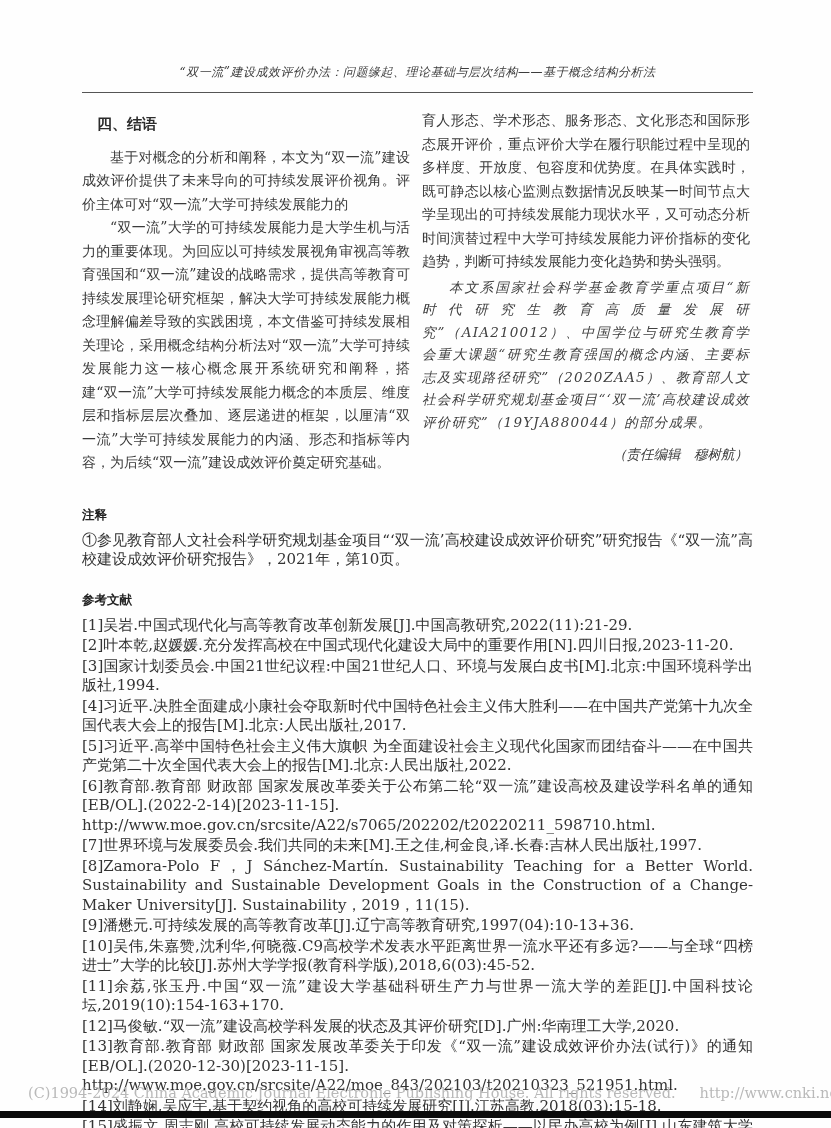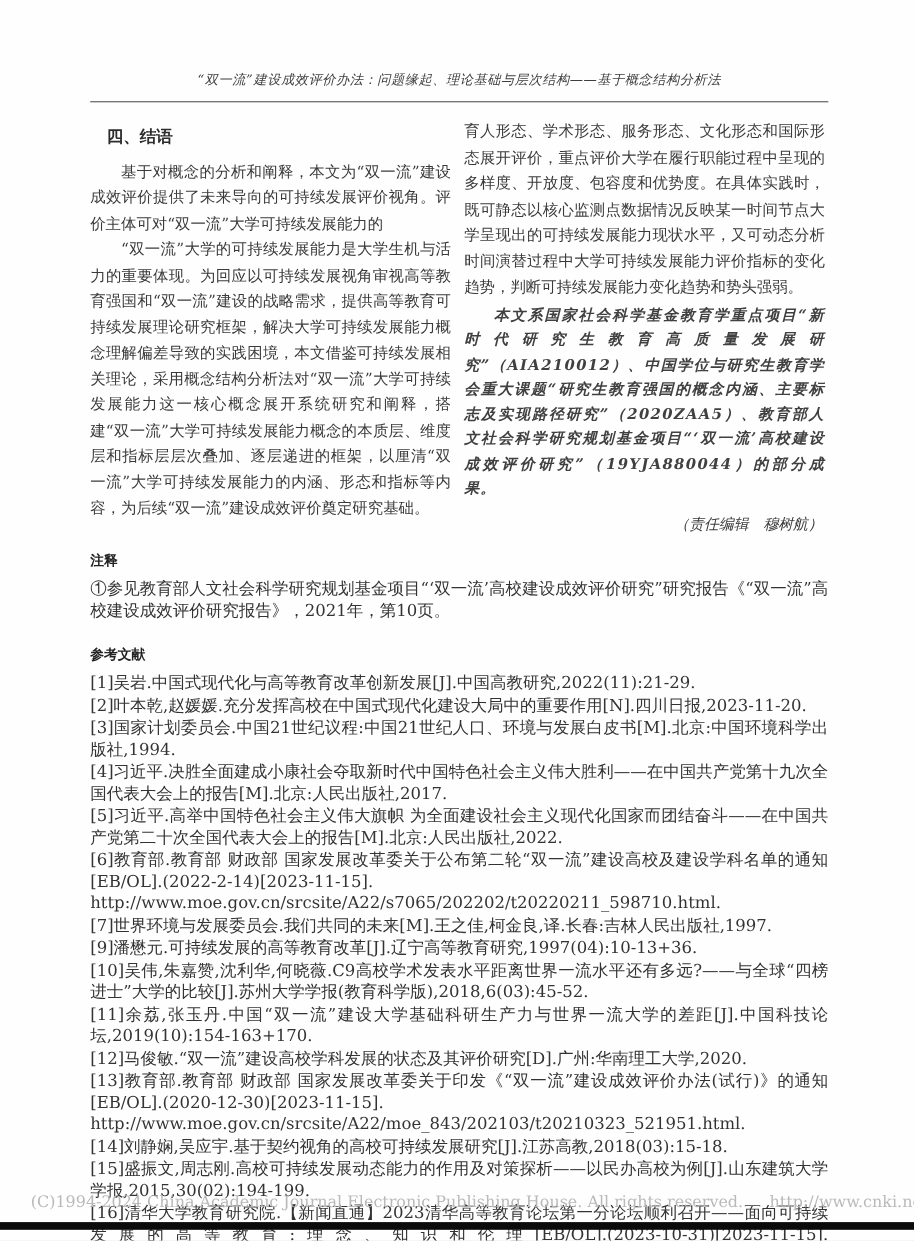--- a/index.html
+++ b/index.html
@@ -17,24 +17,24 @@
   .columns{display:flex;gap:12px;margin-top:16px;}
   .col{width:328px;font-size:14px;line-height:23.5px;text-align:justify;}
   .section-heading{
     font-size:15px;font-weight:bold;color:#2c2c2c;
     margin:4px 0 9px 0;text-indent:1em;font-family:"DejaVu Sans","Liberation Sans",sans-serif;
   }
   .para{margin:0;}
   .indent{text-indent:2em;}
   .funding{
     font-style:italic;font-size:13.5px;line-height:22.5px;
-    letter-spacing:1.2px;color:#404040;margin-top:2px;font-weight:bold;
+    letter-spacing:1.2px;color:#404040;margin-top:2px;
   }
   .editor{font-style:italic;font-size:13.5px;text-align:right;margin-top:10px;padding-right:2px;}
-  .notes{margin-top:13px;}
+  .notes{margin-top:32px;}
   .block-label{
     font-size:12.5px;font-weight:bold;color:#222;margin:0 0 7px 0;
     font-family:"DejaVu Sans","Liberation Sans",sans-serif;
   }
   .note-item,.ref-item{
     font-size:15px;line-height:19.5px;color:#333;text-align:justify;margin:0 0 1px 0;
   }
   .references{margin-top:22px;}
   .page-number{
     text-align:right;padding-right:8px;margin-top:10px;
@@ -81,20 +81,21 @@
     <section class="references">
       <h3 class="block-label">参考文献</h3>
       <div>
           <p class="ref-item">[1]吴岩.中国式现代化与高等教育改革创新发展[J].中国高教研究,2022(11):21-29.</p>
           <p class="ref-item">[2]叶本乾,赵媛媛.充分发挥高校在中国式现代化建设大局中的重要作用[N].四川日报,2023-11-20.</p>
           <p class="ref-item">[3]国家计划委员会.中国21世纪议程:中国21世纪人口、环境与发展白皮书[M].北京:中国环境科学出版社,1994.</p>
           <p class="ref-item">[4]习近平.决胜全面建成小康社会夺取新时代中国特色社会主义伟大胜利——在中国共产党第十九次全国代表大会上的报告[M].北京:人民出版社,2017.</p>
           <p class="ref-item">[5]习近平.高举中国特色社会主义伟大旗帜 为全面建设社会主义现代化国家而团结奋斗——在中国共产党第二十次全国代表大会上的报告[M].北京:人民出版社,2022.</p>
           <p class="ref-item">[6]教育部.教育部 财政部 国家发展改革委关于公布第二轮“双一流”建设高校及建设学科名单的通知[EB/OL].(2022-2-14)[2023-11-15]. http://www.moe.gov.cn/srcsite/A22/s7065/202202/t20220211_598710.html.</p>
           <p class="ref-item">[7]世界环境与发展委员会.我们共同的未来[M].王之佳,柯金良,译.长春:吉林人民出版社,1997.</p>
+          <p class="ref-item">[8]Zamora-Polo F，J Sánchez-Martín. Sustainability Teaching for a Better World. Sustainability and Sustainable Development Goals in the Construction of a Change-Maker University[J]. Sustainability，2019，11(15).</p>
           <p class="ref-item">[9]潘懋元.可持续发展的高等教育改革[J].辽宁高等教育研究,1997(04):10-13+36.</p>
           <p class="ref-item">[10]吴伟,朱嘉赞,沈利华,何晓薇.C9高校学术发表水平距离世界一流水平还有多远?——与全球“四榜进士”大学的比较[J].苏州大学学报(教育科学版),2018,6(03):45-52.</p>
           <p class="ref-item">[11]余荔,张玉丹.中国“双一流”建设大学基础科研生产力与世界一流大学的差距[J].中国科技论坛,2019(10):154-163+170.</p>
           <p class="ref-item">[12]马俊敏.“双一流”建设高校学科发展的状态及其评价研究[D].广州:华南理工大学,2020.</p>
           <p class="ref-item">[13]教育部.教育部 财政部 国家发展改革委关于印发《“双一流”建设成效评价办法(试行)》的通知[EB/OL].(2020-12-30)[2023-11-15]. http://www.moe.gov.cn/srcsite/A22/moe_843/202103/t20210323_521951.html.</p>
           <p class="ref-item">[14]刘静娴,吴应宇.基于契约视角的高校可持续发展研究[J].江苏高教,2018(03):15-18.</p>
           <p class="ref-item">[15]盛振文,周志刚.高校可持续发展动态能力的作用及对策探析——以民办高校为例[J].山东建筑大学学报,2015,30(02):194-199.</p>
           <p class="ref-item">[16]清华大学教育研究院.【新闻直通】2023清华高等教育论坛第一分论坛顺利召开——面向可持续发展的高等教育:理念、知识和伦理[EB/OL].(2023-10-31)[2023-11-15]. https://mp.weixin.qq.com/s/lYlpQ1q_7-rlS26oqOMUjg.</p>
         </div>
     </section>

